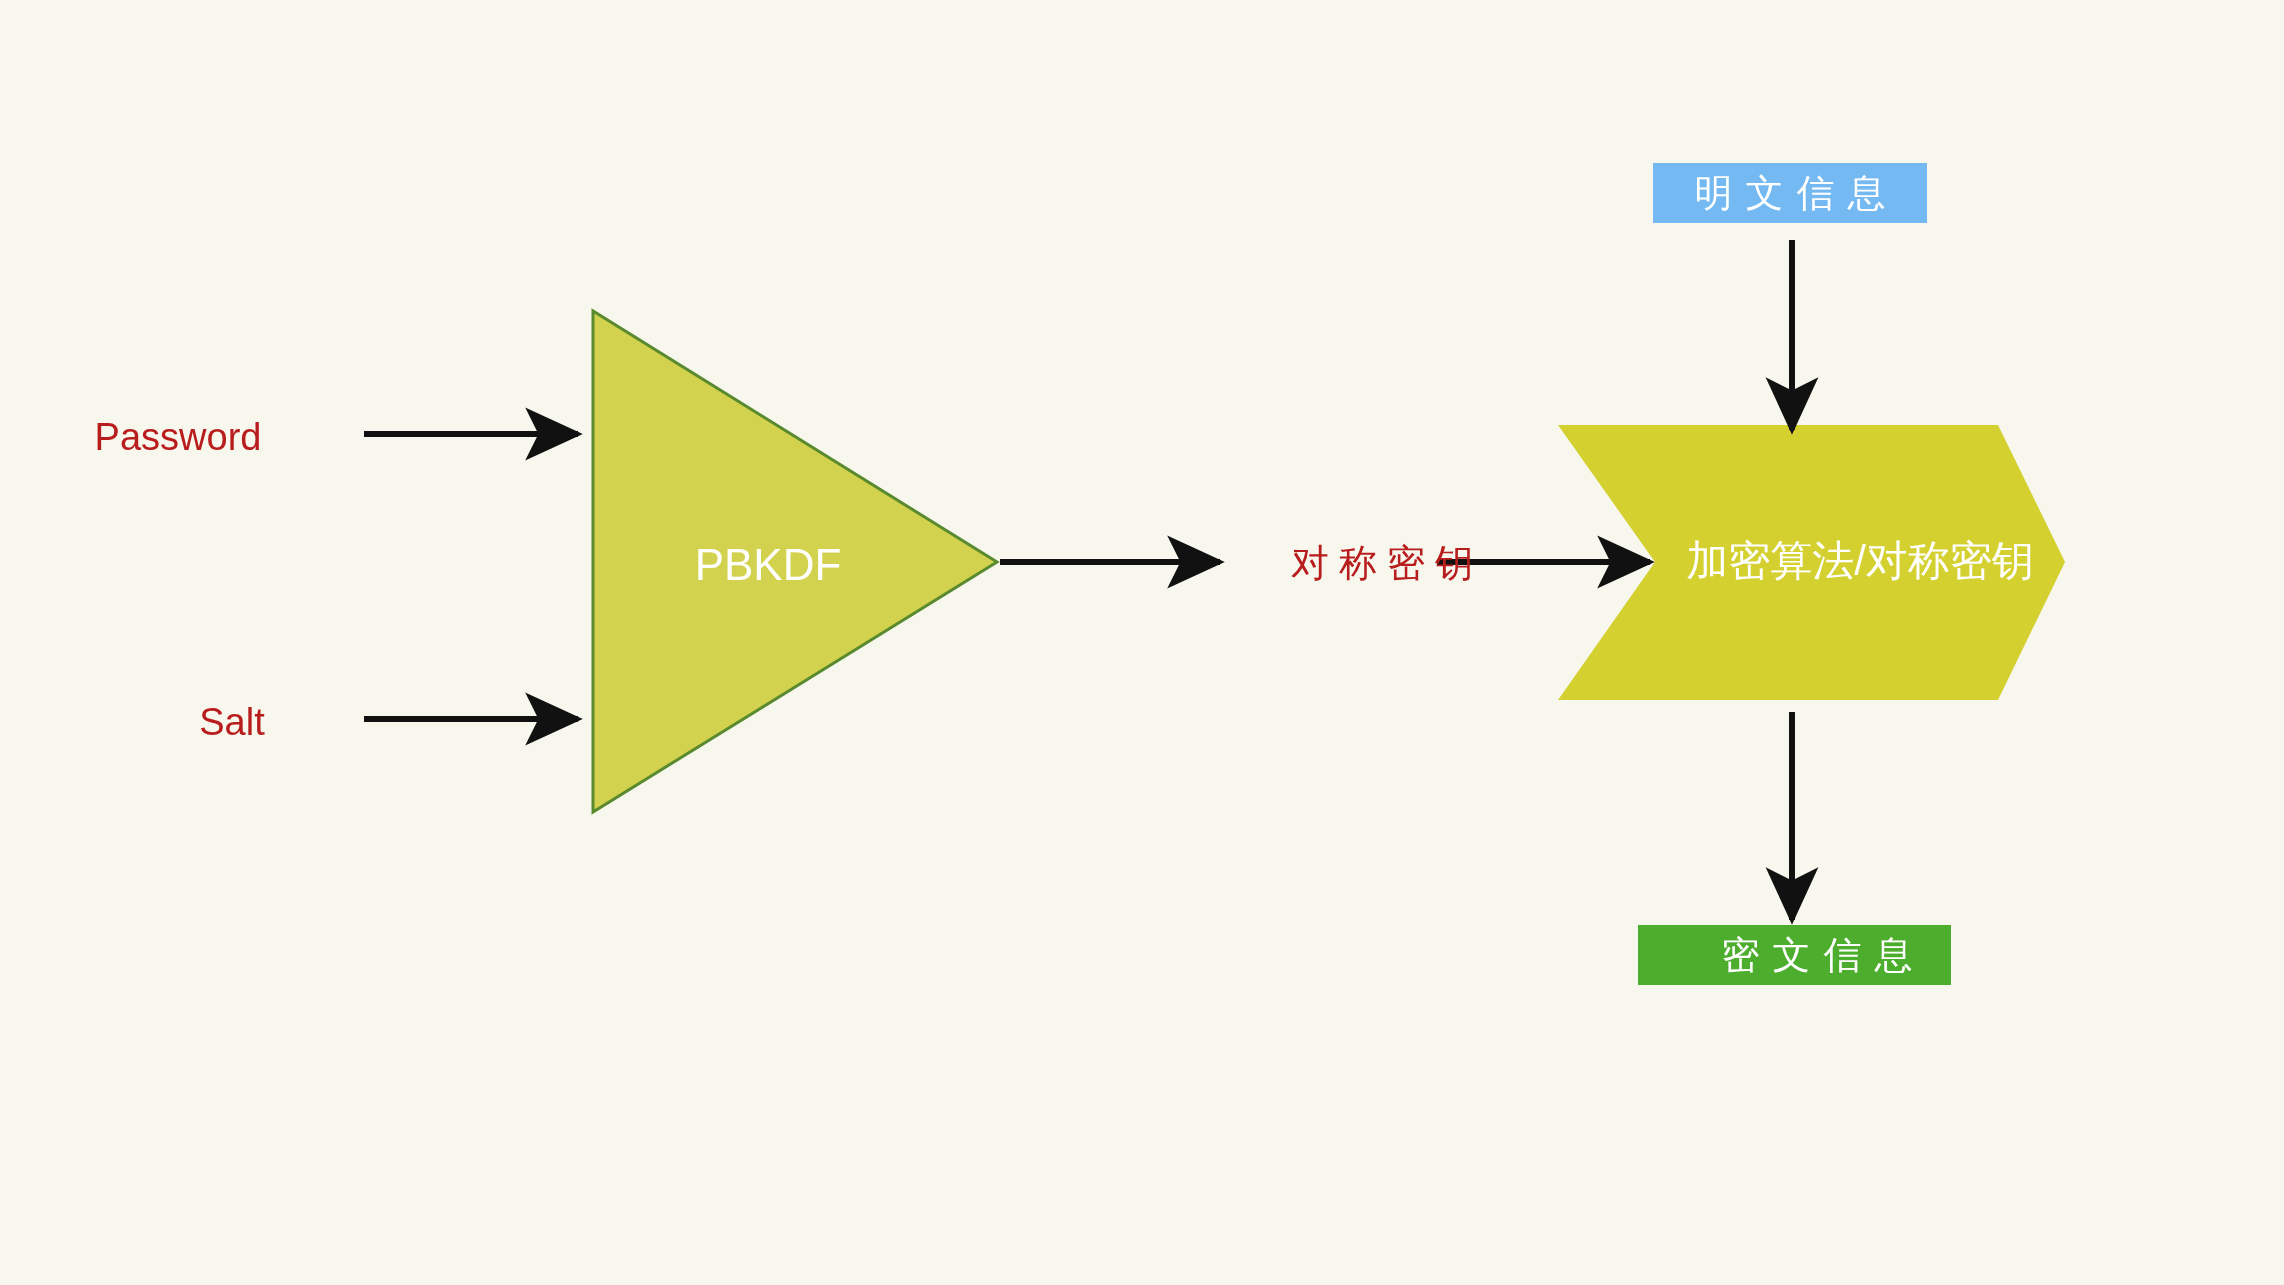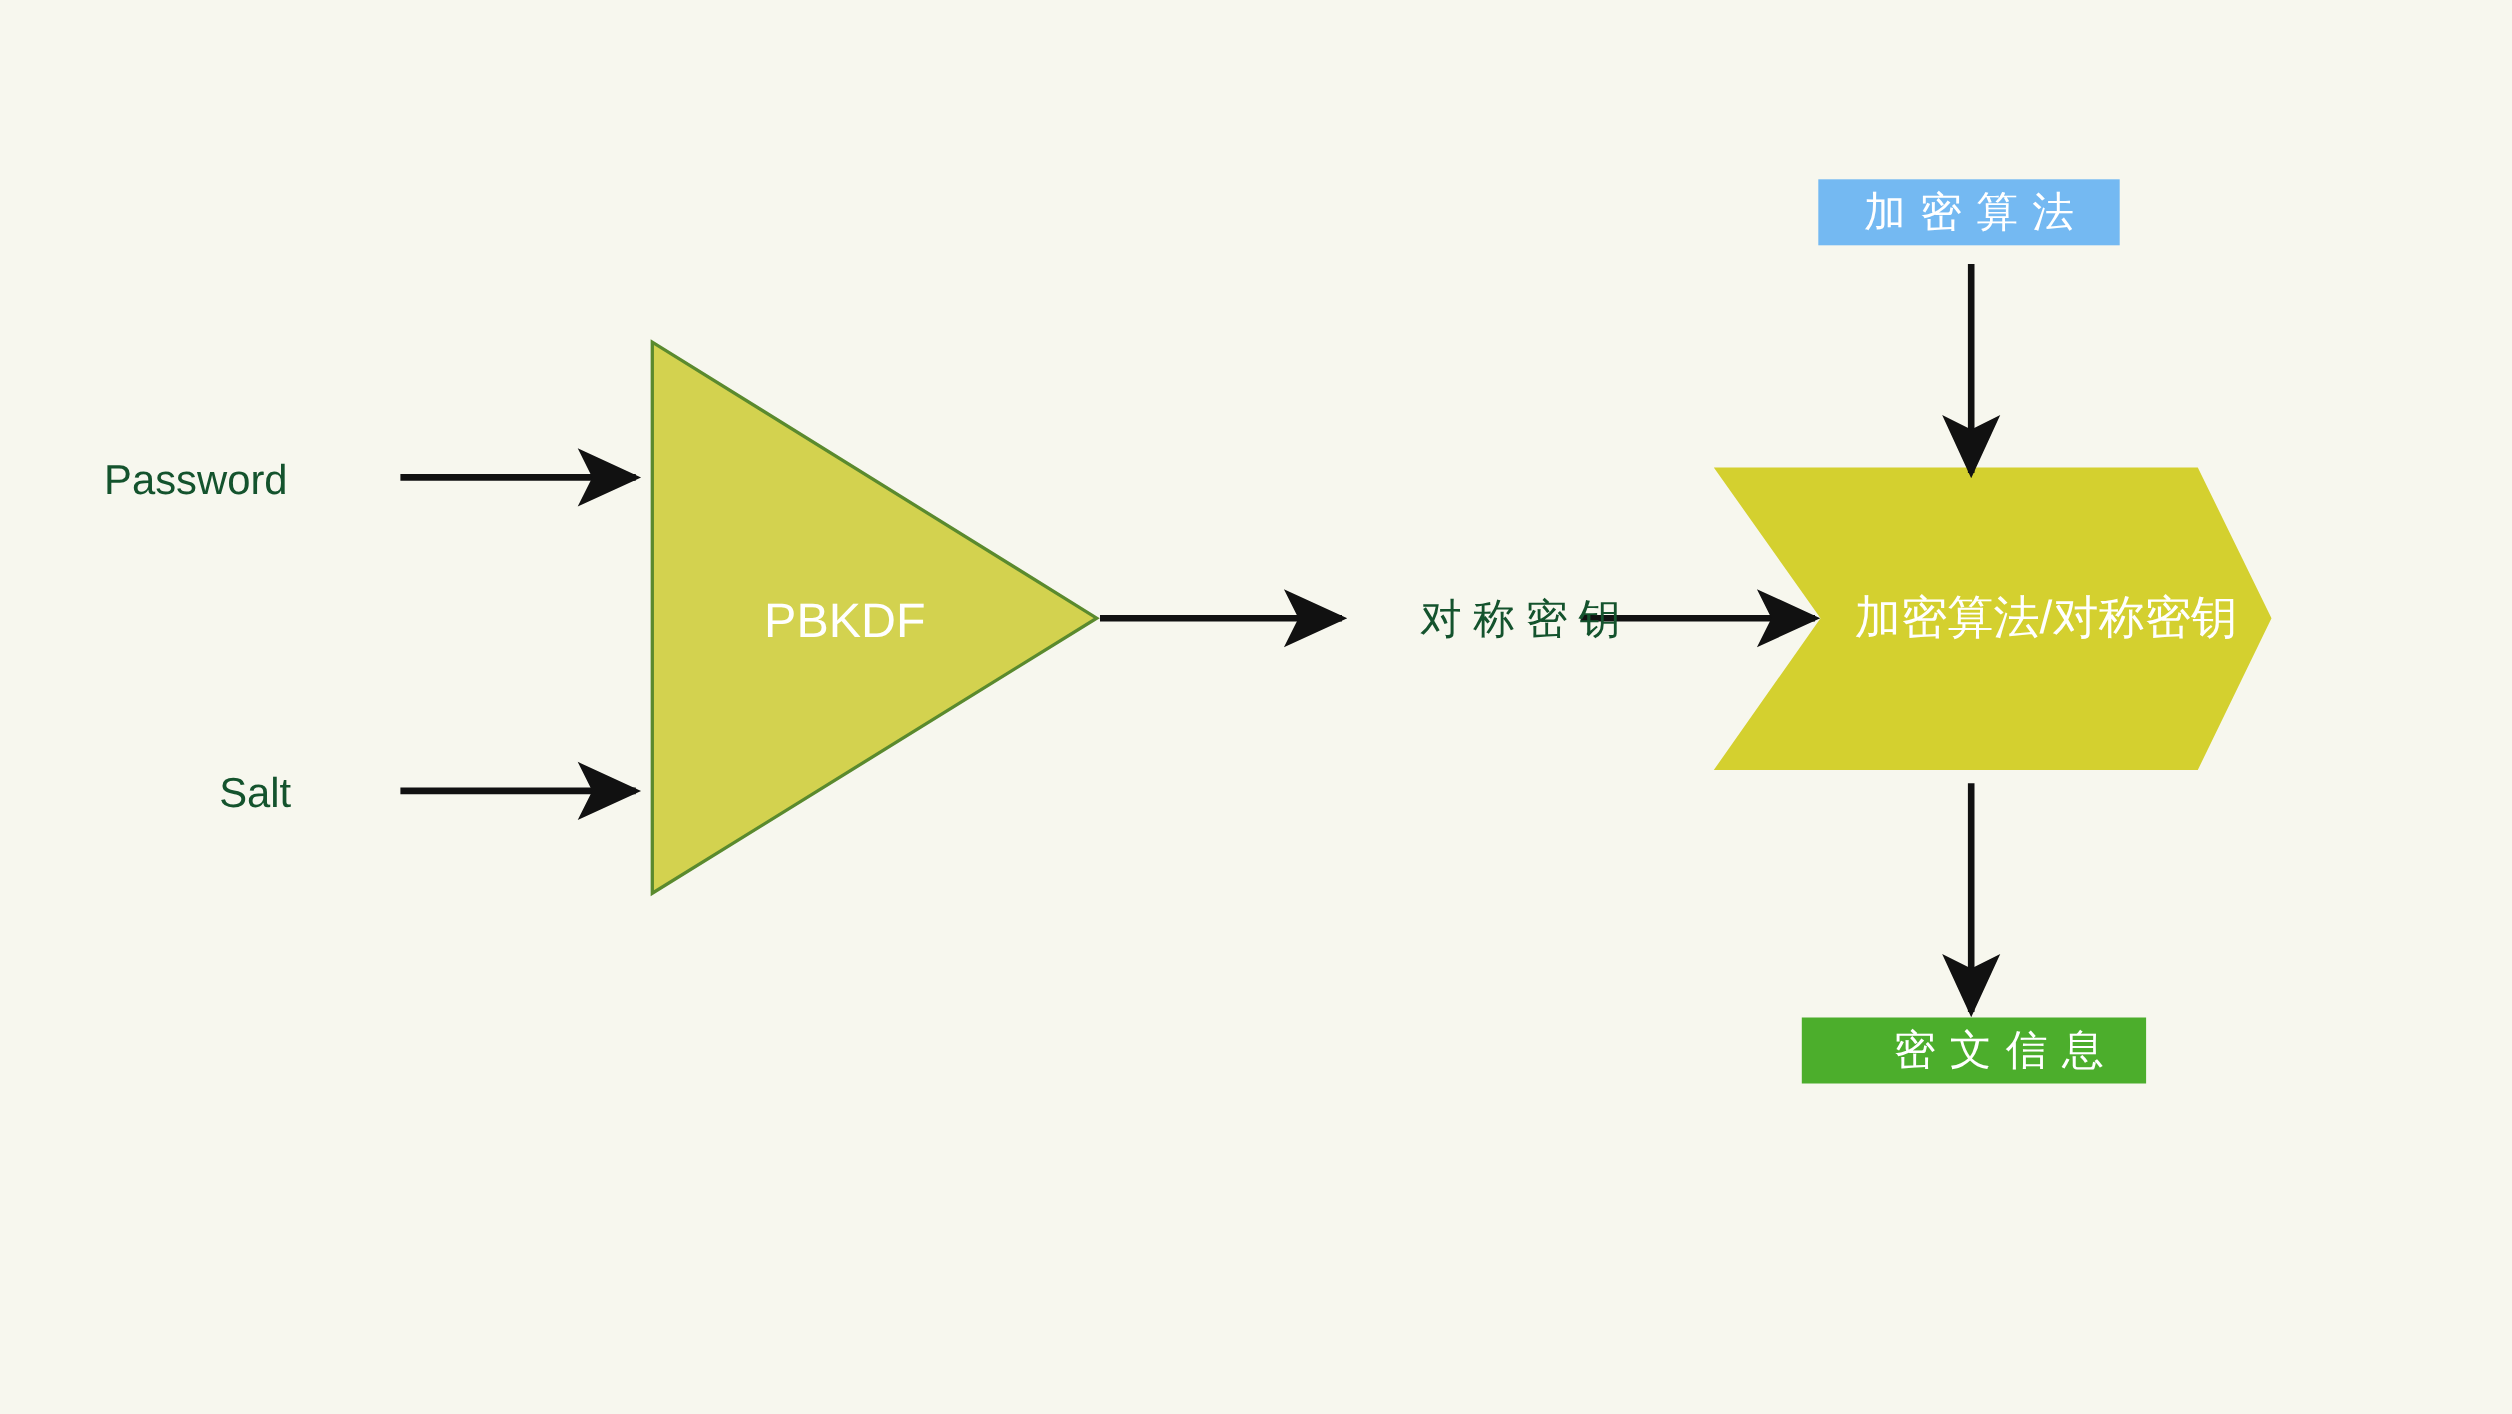--- a/index.html
+++ b/index.html
@@ -26,21 +26,21 @@
     width: 2284px;
     height: 1285px;
   }
   .lbl {
     position: absolute;
     white-space: nowrap;
     line-height: 1;
   }
   
   .plain-label {
-    color: #14532d;
+    color: #b91c1c;
     font-size: 38px;
   }
   .plain-label.cjk {
     font-size: 38px;
     letter-spacing: 10px;
   }
   
   .shape-label {
     color: #ffffff;
     font-size: 40px;
@@ -99,21 +99,21 @@
 
   <div class="lbl plain-label" style="left:178px; top:418px; transform:translateX(-50%);">Password</div>
 
   <div class="lbl plain-label" style="left:232px; top:703px; transform:translateX(-50%);">Salt</div>
 
   <div class="lbl shape-label" style="left:740px; top:543px; transform:translateX(-50%); font-size:44px;">PBKDF</div>
 
   <div class="lbl plain-label cjk" style="left:1382px; top:544px; transform:translateX(-50%); text-indent:10px;">对称密钥</div>
 
   <div class="box box-plain" style="left:1653px; top:163px; width:274px; height:60px;">
-    <span class="box-text">加密算法</span>
+    <span class="box-text">明文信息</span>
   </div>
 
   <div class="lbl shape-label" style="left:1832px; top:540px; transform:translateX(-50%); font-size:42px;">加密算法/对称密钥</div>
 
   <div class="box box-cipher" style="left:1638px; top:925px; width:313px; height:60px;">
     <span class="box-text">密文信息</span>
   </div>
 
 </div>
 

